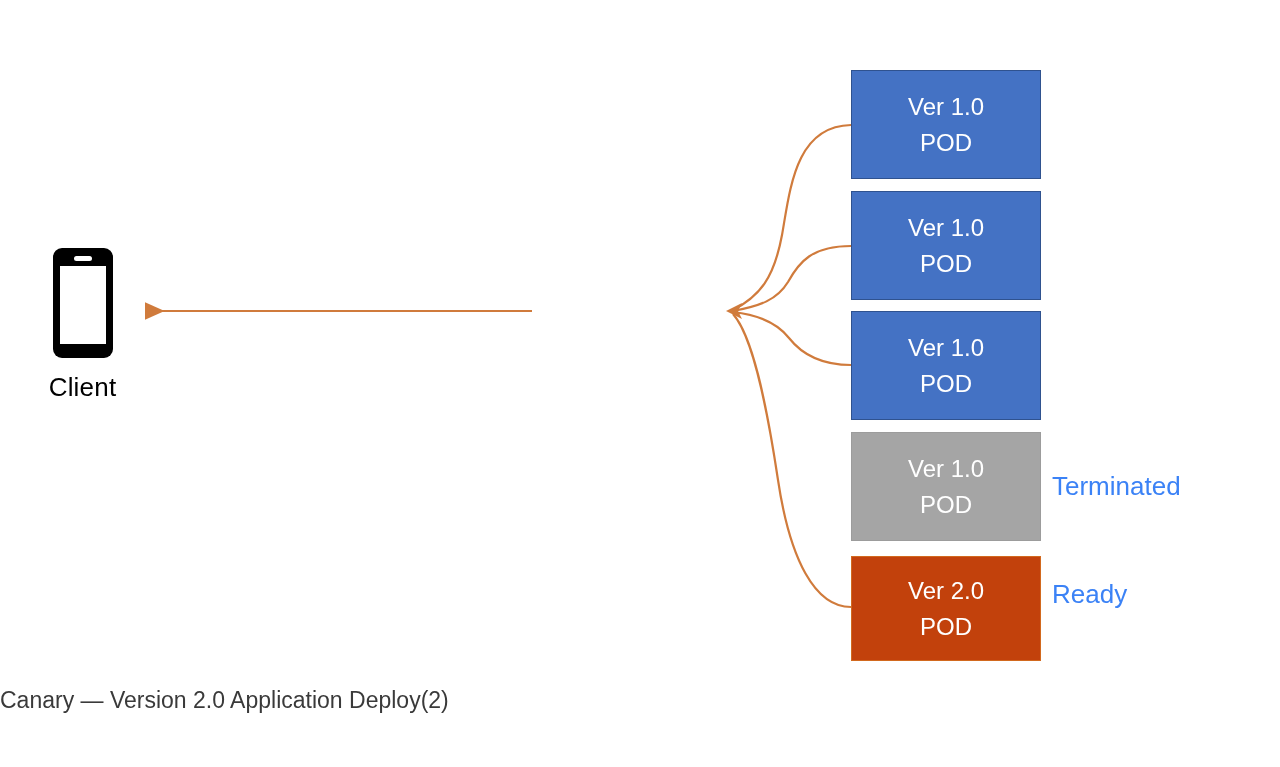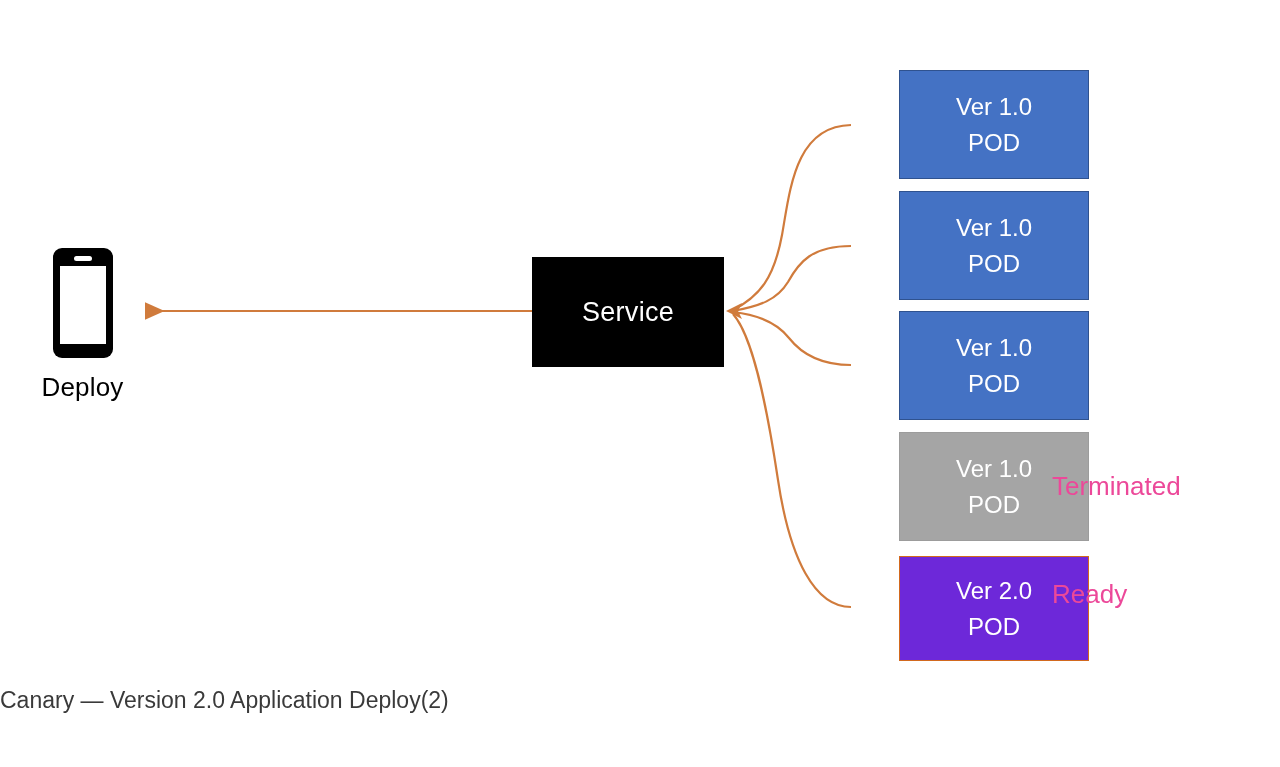--- a/index.html
+++ b/index.html
@@ -95,45 +95,44 @@
     left: 851px;
     width: 190px;
     box-sizing: border-box;
     display: flex;
     flex-direction: column;
     align-items: center;
     justify-content: center;
     color: #ffffff;
     font-size: 24px;
     line-height: 36px;
-    margin-left: 48px;
   }
   .pod .pod-line {
     display: block;
     white-space: nowrap;
   }
   .pod-blue {
     background: #4472C4;
     border: 1px solid #2F528F;
   }
   .pod-gray {
     background: #A5A5A5;
     border: 1px solid #9c9c9c;
   }
   .pod-orange {
-    background: #6d28d9;
+    background: #c2410c;
     border: 1px solid #d2691e;
   }
 
   
   .status-label {
     position: absolute;
     left: 1052px;
     font-size: 26px;
-    color: #ec4899;
+    color: #3b82f6;
     white-space: nowrap;
   }
 
   
   #caption {
     position: absolute;
     left: 0;
     top: 687px;
     width: 1244px;
     text-align: left;
@@ -165,26 +164,23 @@
     <path d="M 851 607 C 815 607, 790 560, 778 480 C 766 400, 752 335, 733 314" fill="none" stroke="#D07B3C" stroke-width="2.2"></path>
 
     <path d="M 726 311 L 742 303 L 738 311 L 742 319 z" fill="#D07B3C"></path>
   </svg>
 
   <div id="client-group">
     <div class="phone-icon">
       <div class="phone-speaker"></div>
       <div class="phone-screen"></div>
     </div>
-    <div id="client-label">Deploy</div>
-  </div>
-
-  <div id="service-box">
-    <span id="service-label">Service</span>
-  </div>
+    <div id="client-label">Client</div>
+  </div>
+
 
   <div class="pod pod-blue" style="top:70px; height:109px;">
     <span class="pod-line">Ver 1.0</span>
     <span class="pod-line">POD</span>
   </div>
 
   <div class="pod pod-blue" style="top:191px; height:109px;">
     <span class="pod-line">Ver 1.0</span>
     <span class="pod-line">POD</span>
   </div>

